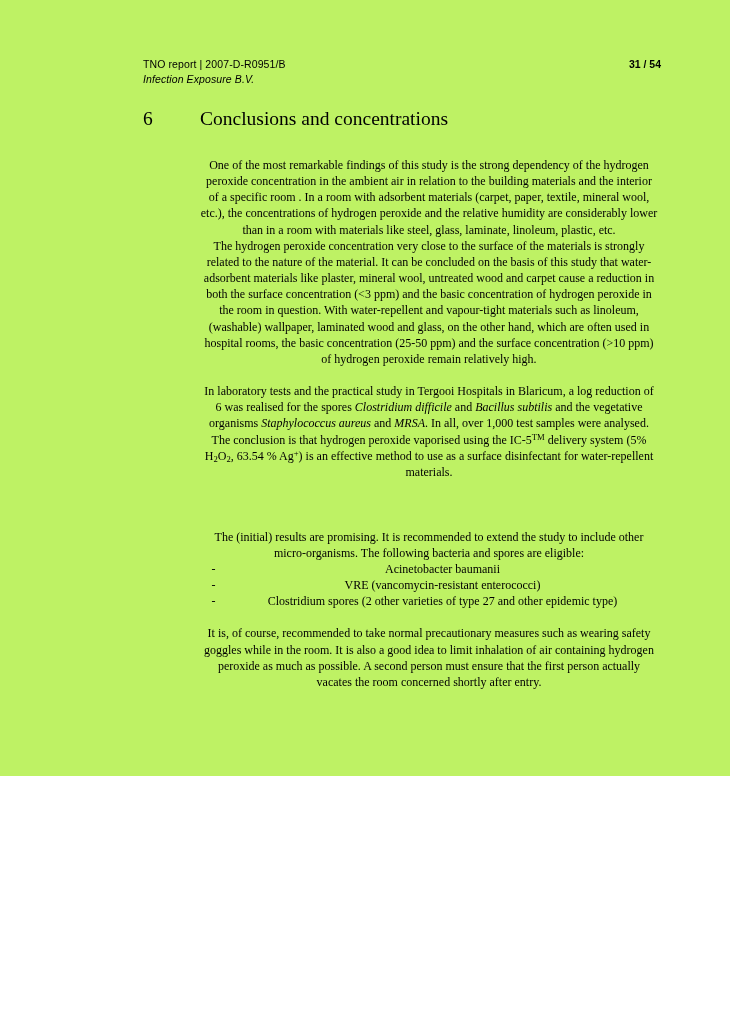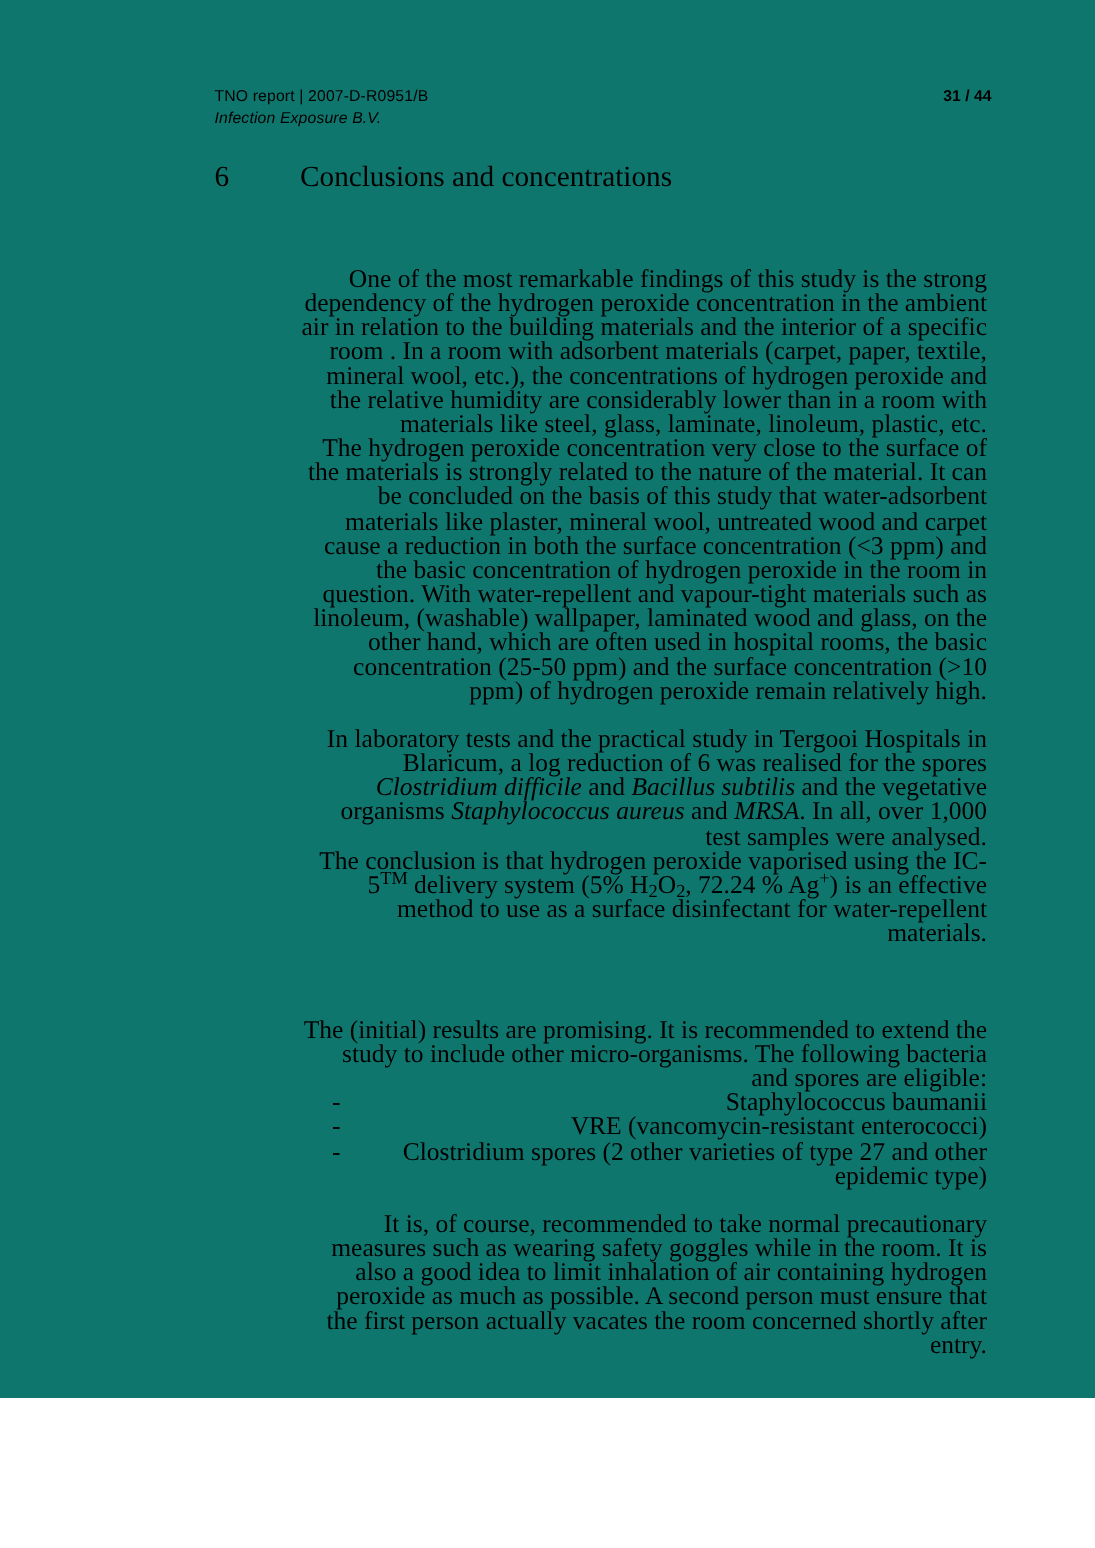--- a/index.html
+++ b/index.html
@@ -13,22 +13,22 @@
     position: relative;
     font-family: "Liberation Serif", serif;
     color: #000000;
     overflow: hidden;
   }
 
   .page {
     position: absolute;
     top: 0; left: 0;
     width: 730px;
-    height: 932px;
-    background: #0f766e;
+    height: 776px;
+    background: #bef264;
   }
 
   
   .doc-header {
     position: absolute;
     top: 57px;
     left: 143px;
     width: 518px;
     font-family: "Liberation Sans", sans-serif;
   }
@@ -69,26 +69,26 @@
     width: 57px;
     flex: 0 0 57px;
   }
   .section-title {
     flex: 1 1 auto;
   }
 
   
   .body-col {
     position: absolute;
-    top: 178px;
+    top: 157px;
     left: 200px;
     width: 458px;
-    font-size: 17px;
+    font-size: 12px;
     line-height: 16.15px;
-    text-align: right;
+    text-align: center;
   }
   .para {
     margin: 0;
   }
   .para + .para {
     margin-top: 0;
   }
   .spacer {
     height: 16.15px;
   }
@@ -124,56 +124,56 @@
   }
 </style>
 </head>
 <body>
 
 <div class="page">
 
   <div class="doc-header">
     <div class="doc-header-row">
       <div class="doc-header-left">TNO report | 2007-D-R0951/B</div>
-      <div class="doc-header-page">31 / 44</div>
+      <div class="doc-header-page">31 / 54</div>
     </div>
     <div class="doc-header-sub">Infection Exposure B.V.</div>
   </div>
 
   <div class="section-heading">
     <div class="section-number">6</div>
     <div class="section-title">Conclusions and concentrations</div>
   </div>
 
   <div class="body-col">
 
     <p class="para">One of the most remarkable findings of this study is the strong dependency of the hydrogen peroxide concentration in the ambient air in relation to the building materials and the interior of a specific room . In a room with adsorbent materials (carpet, paper, textile, mineral wool, etc.), the concentrations of hydrogen peroxide and the relative humidity are considerably lower than in a room with materials like steel, glass, laminate, linoleum, plastic, etc.</p>
 
     <p class="para">The hydrogen peroxide concentration very close to the surface of the materials is strongly related to the nature of the material. It can be concluded on the basis of this study that water-adsorbent materials like plaster, mineral wool, untreated wood and carpet cause a reduction in both the surface concentration (&lt;3 ppm) and the basic concentration of hydrogen peroxide in the room in question. With water-repellent and vapour-tight materials such as linoleum, (washable) wallpaper, laminated wood and glass, on the other hand, which are often used in hospital rooms, the basic concentration (25-50 ppm) and the surface concentration (&gt;10 ppm) of hydrogen peroxide remain relatively high.</p>
 
     <div class="spacer"></div>
 
     <p class="para"><span>In laboratory tests and the practical study in Tergooi Hospitals in Blaricum, a log reduction of 6 was realised for the spores </span><span class="ital">Clostridium difficile</span><span> and </span><span class="ital">Bacillus subtilis</span><span> and the vegetative organisms </span><span class="ital">Staphylococcus aureus</span><span> and </span><span class="ital">MRSA</span><span>. In all, over 1,000 test samples were analysed.</span></p>
 
-    <p class="para"><span>The conclusion is that hydrogen peroxide vaporised using the IC-5</span><sup>TM</sup><span> delivery system (5% H</span><sub>2</sub><span>O</span><sub>2</sub><span>, 72.24 % Ag</span><sup>+</sup><span>) is an effective method to use as a surface disinfectant for water-repellent materials.</span></p>
+    <p class="para"><span>The conclusion is that hydrogen peroxide vaporised using the IC-5</span><sup>TM</sup><span> delivery system (5% H</span><sub>2</sub><span>O</span><sub>2</sub><span>, 63.54 % Ag</span><sup>+</sup><span>) is an effective method to use as a surface disinfectant for water-repellent materials.</span></p>
 
     <div class="spacer"></div>
 
 
     <div class="spacer"></div>
 
 
     <div class="spacer"></div>
 
     <p class="para">The (initial) results are promising. It is recommended to extend the study to include other micro-organisms. The following bacteria and spores are eligible:</p>
 
     <ul class="dash-list">
       <li class="dash-item">
         <span class="dash-marker">-</span>
-        <span class="dash-text">Staphylococcus baumanii</span>
+        <span class="dash-text">Acinetobacter baumanii</span>
       </li>
       <li class="dash-item">
         <span class="dash-marker">-</span>
         <span class="dash-text">VRE (vancomycin-resistant enterococci)</span>
       </li>
       <li class="dash-item">
         <span class="dash-marker">-</span>
         <span class="dash-text">Clostridium spores (2 other varieties of type 27 and other epidemic type)</span>
       </li>
     </ul>

